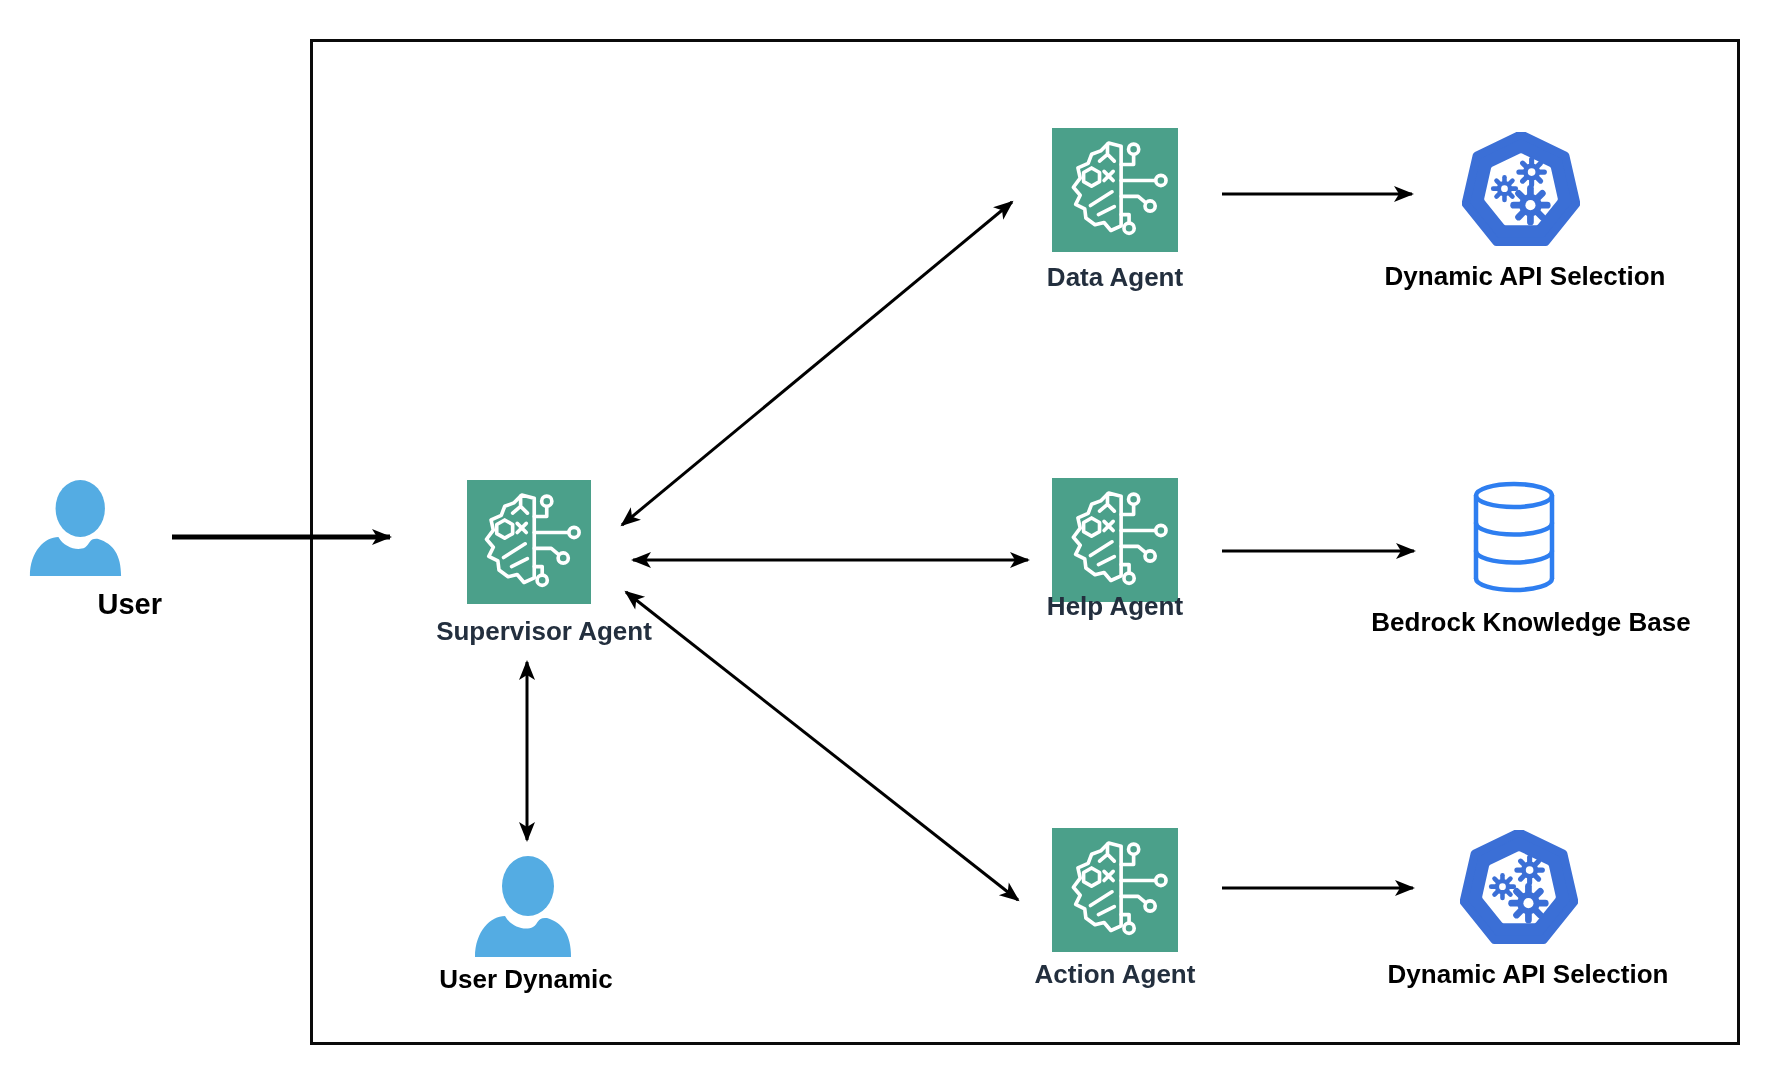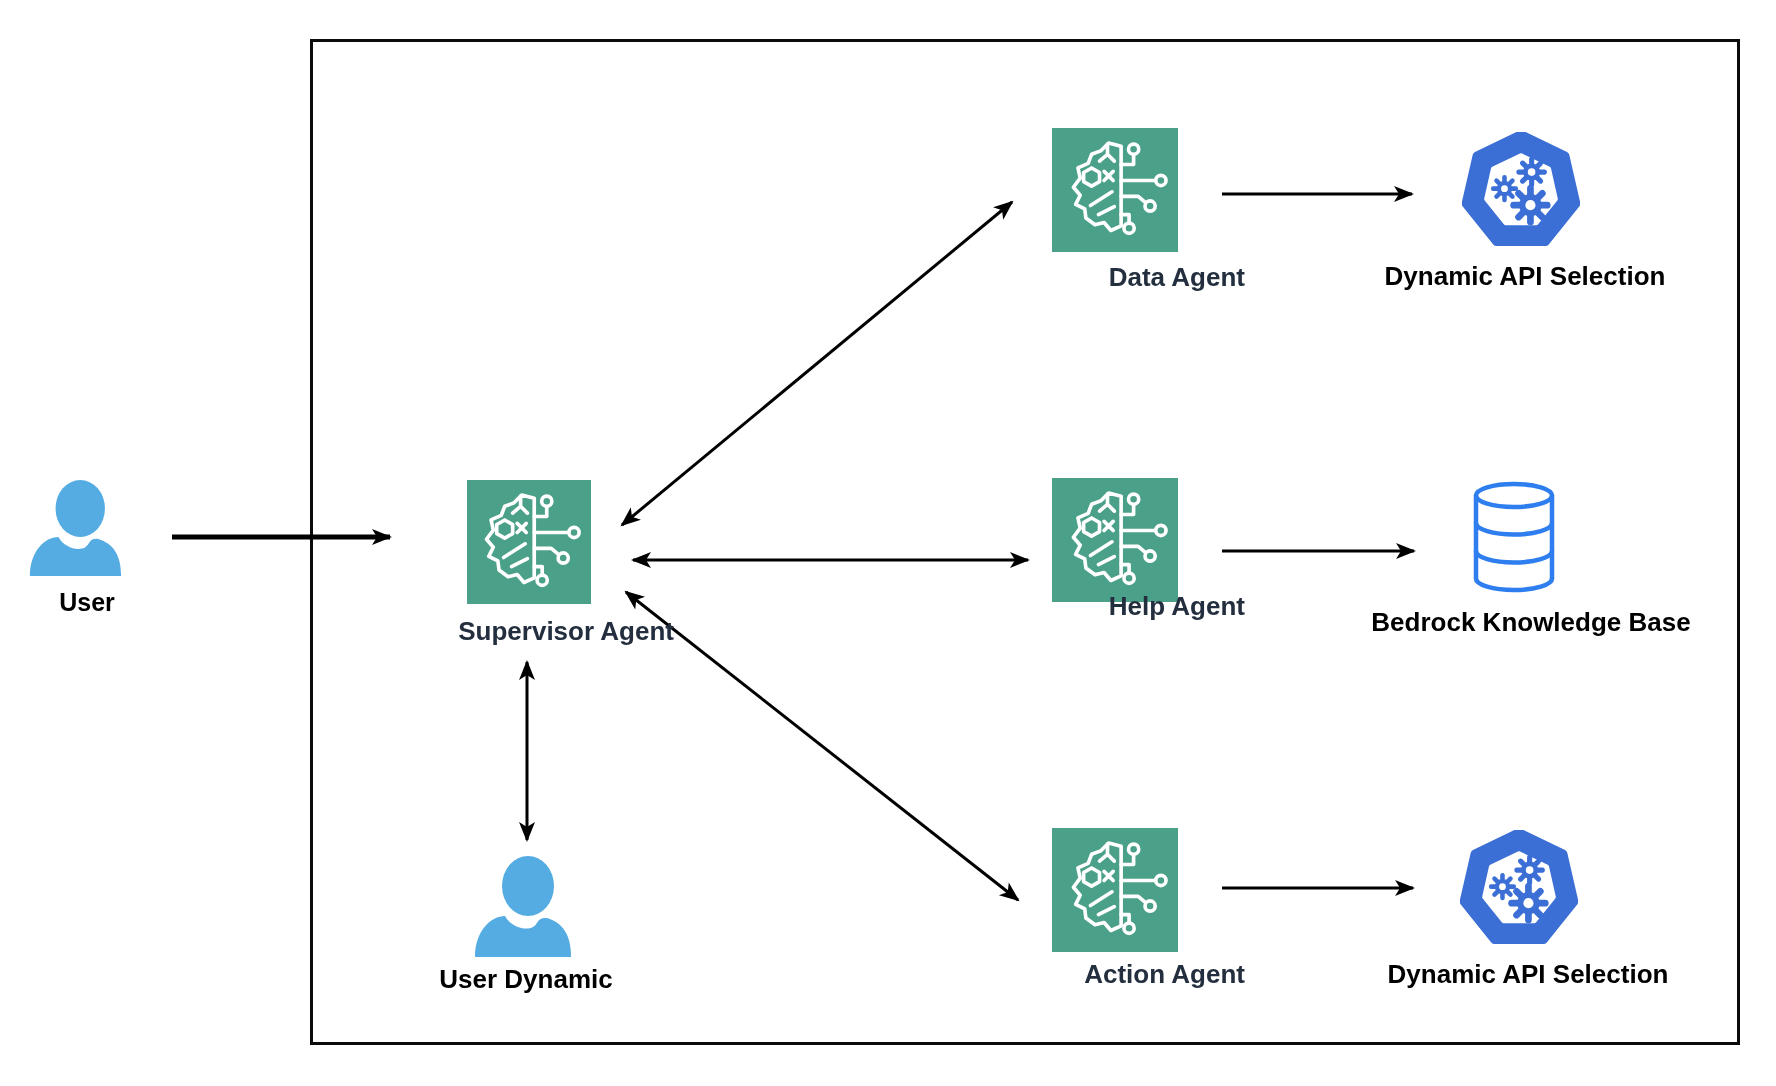--- a/index.html
+++ b/index.html
@@ -17,22 +17,22 @@
   .boundary{position:absolute;left:310px;top:39px;width:1430px;height:1006px;
             border:3px solid #0b0b0b;box-sizing:border-box;background:transparent;}
   .wires{position:absolute;left:0;top:0;width:1776px;height:1086px;}
   .wire{stroke:var(--line-black);fill:none;}
   .node{position:absolute;}
   .node svg{display:block;width:100%;height:100%;}
   .agent-square{background:var(--agent-green);display:flex;align-items:center;justify-content:center;}
   .agent-square svg{width:88%;height:88%;}
   .label{position:absolute;text-align:center;font-weight:bold;font-size:26px;
          color:var(--label-black);line-height:1.15;white-space:nowrap;}
-  .label.dark{color:var(--label-dark);text-align:right;}
-  .label.small{font-size:25px;}
+  .label.dark{color:var(--label-dark);}
+  .label.small{font-size:29px;text-align:right;}
   
   .brain-line{stroke:#ffffff;fill:none;stroke-width:3.2;stroke-linecap:round;stroke-linejoin:round;}
   .person-fill{fill:var(--person-blue);}
   .hept-outer{fill:var(--heptagon-blue);stroke:var(--heptagon-blue);stroke-width:7;stroke-linejoin:round;}
   .hept-inner{fill:#ffffff;stroke:#ffffff;stroke-width:4;stroke-linejoin:round;}
   .gear-tooth{stroke:var(--heptagon-blue);stroke-width:6;stroke-linecap:round;}
   .gear-body{fill:var(--heptagon-blue);}
   .gear-hole{fill:#ffffff;}
   .cyl{stroke:var(--db-blue);stroke-width:4.5;fill:none;stroke-linecap:round;}
   .defs-hidden{position:absolute;width:0;height:0;overflow:hidden;}

